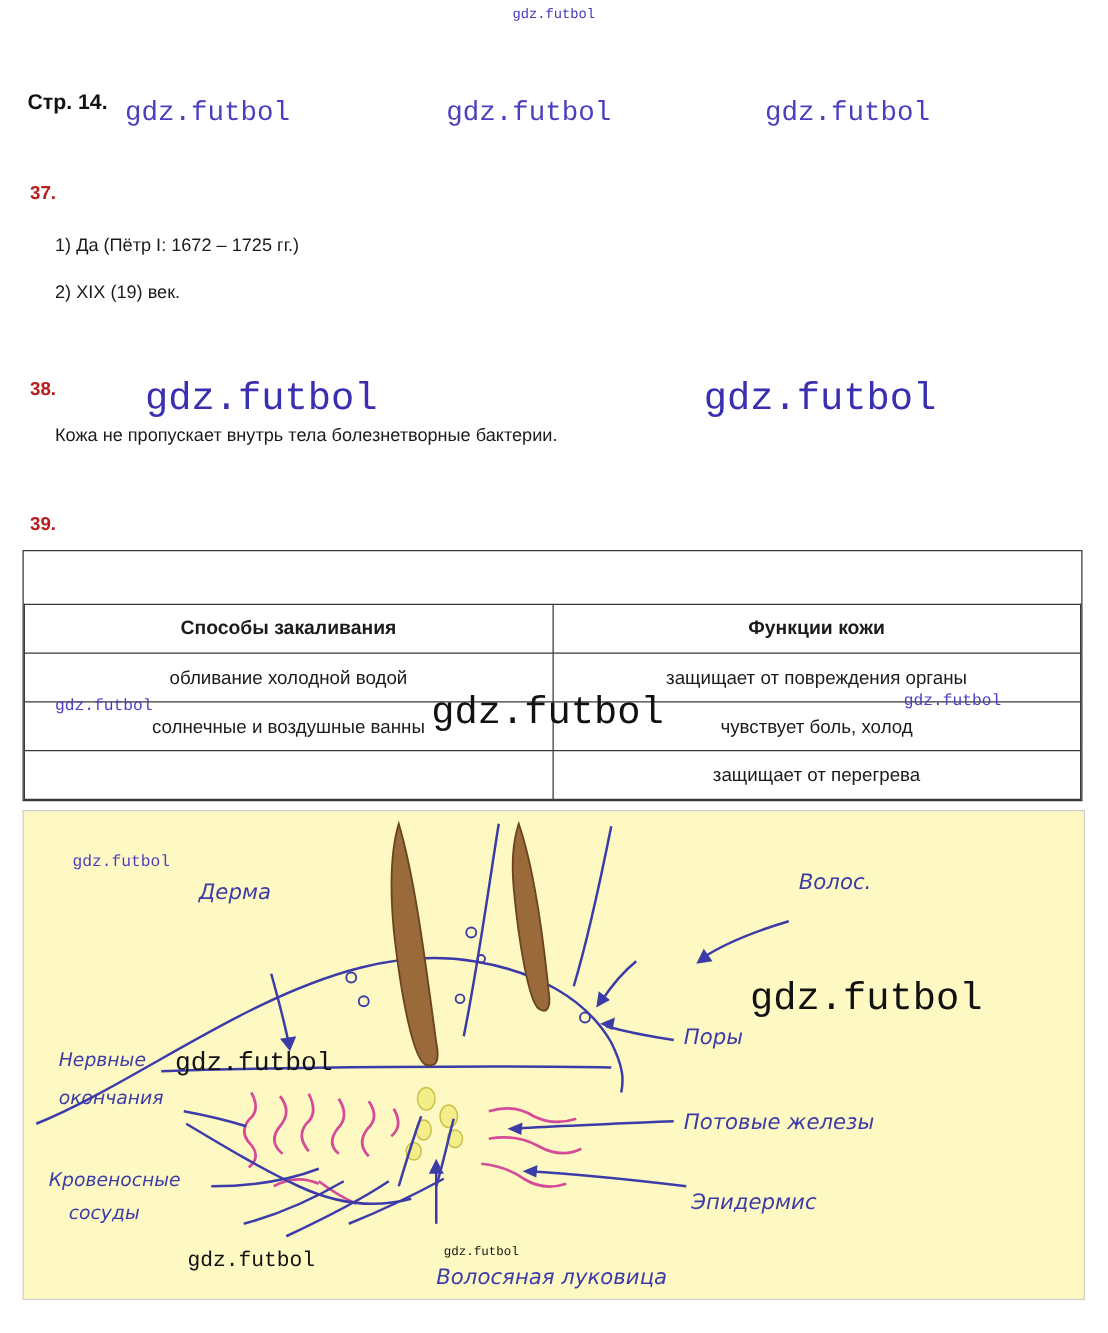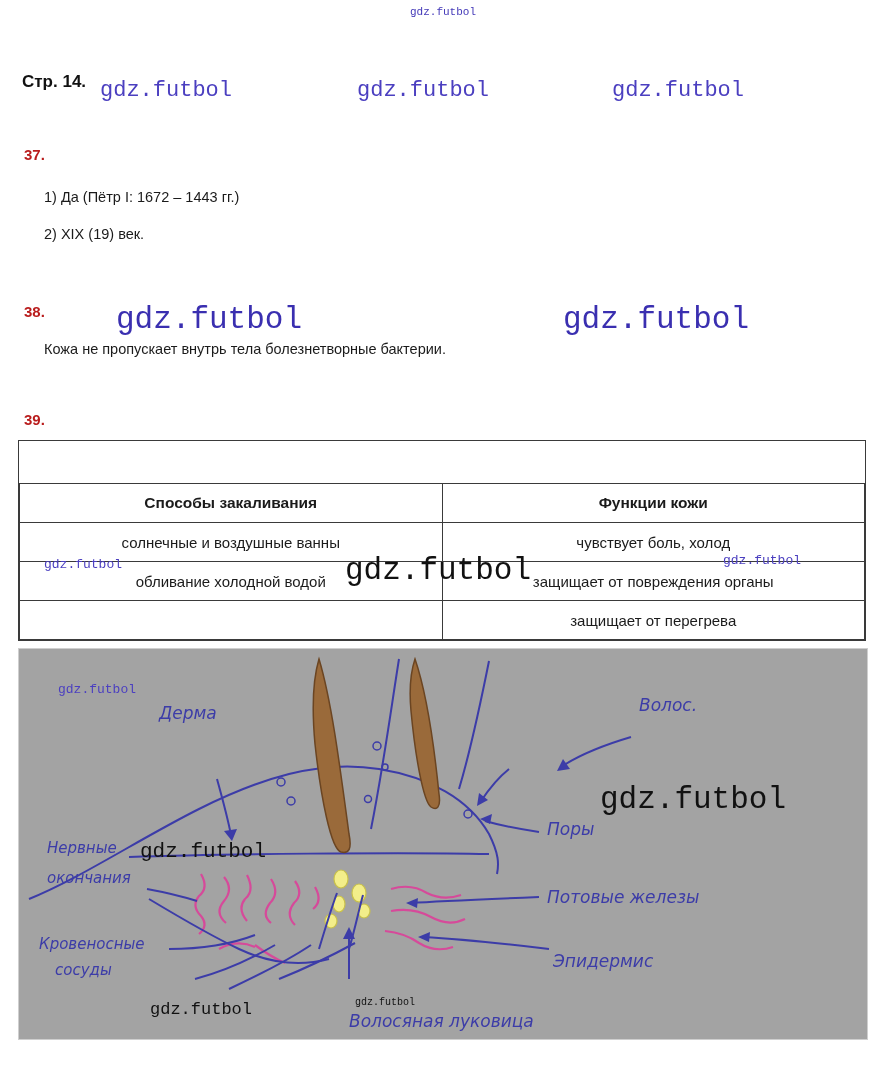--- a/index.html
+++ b/index.html
@@ -110,21 +110,21 @@
   }
 
   
   .drawing {
     position: absolute;
     left: 18px;
     top: 648px;
     width: 848px;
     height: 390px;
     border: 1px solid #cfcfcf;
-    background: #a3a3a3;
+    background: #fef9c3;
     overflow: hidden;
   }
   .drawing svg {
     position: absolute;
     left: 0;
     top: 0;
   }
   .hand {
     font-family: "DejaVu Sans", sans-serif;
     fill: #3c3ca8;
@@ -140,46 +140,46 @@
 
 <div class="wm wm-top">gdz.futbol</div>
 
 <div class="page-label">Стр. 14.</div>
 
 <div class="wm wm-row1" style="left:100px;">gdz.futbol</div>
 <div class="wm wm-row1" style="left:357px;">gdz.futbol</div>
 <div class="wm wm-row1" style="left:612px;">gdz.futbol</div>
 
 <div class="task-num" style="top:146px;">37.</div>
-<div class="answer-line" style="left:44px; top:189px;">1) Да (Пётр I: 1672 – 1443 гг.)</div>
+<div class="answer-line" style="left:44px; top:189px;">1) Да (Пётр I: 1672 – 1725 гг.)</div>
 <div class="answer-line" style="left:44px; top:226px;">2) XIX (19) век.</div>
 
 <div class="task-num" style="top:303px;">38.</div>
 <div class="wm wm-big" style="left:116px; top:302px;">gdz.futbol</div>
 <div class="wm wm-big" style="left:563px; top:302px;">gdz.futbol</div>
 <div class="answer-line" style="left:44px; top:341px;">Кожа не пропускает внутрь тела болезнетворные бактерии.</div>
 
 <div class="task-num" style="top:411px;">39.</div>
 
 <div class="table-wrap">
   <table class="answers">
     <thead>
       <tr>
         <th>Способы закаливания</th>
         <th>Функции кожи</th>
       </tr>
     </thead>
     <tbody>
       <tr>
+        <td>обливание холодной водой</td>
+        <td>защищает от повреждения органы</td>
+      </tr>
+      <tr>
         <td>солнечные и воздушные ванны</td>
         <td>чувствует боль, холод</td>
-      </tr>
-      <tr>
-        <td>обливание холодной водой</td>
-        <td>защищает от повреждения органы</td>
       </tr>
       <tr>
         <td></td>
         <td>защищает от перегрева</td>
       </tr>
     </tbody>
   </table>
 </div>
 
 <div class="wm wm-small" style="left:44px; top:557px;">gdz.futbol</div>

